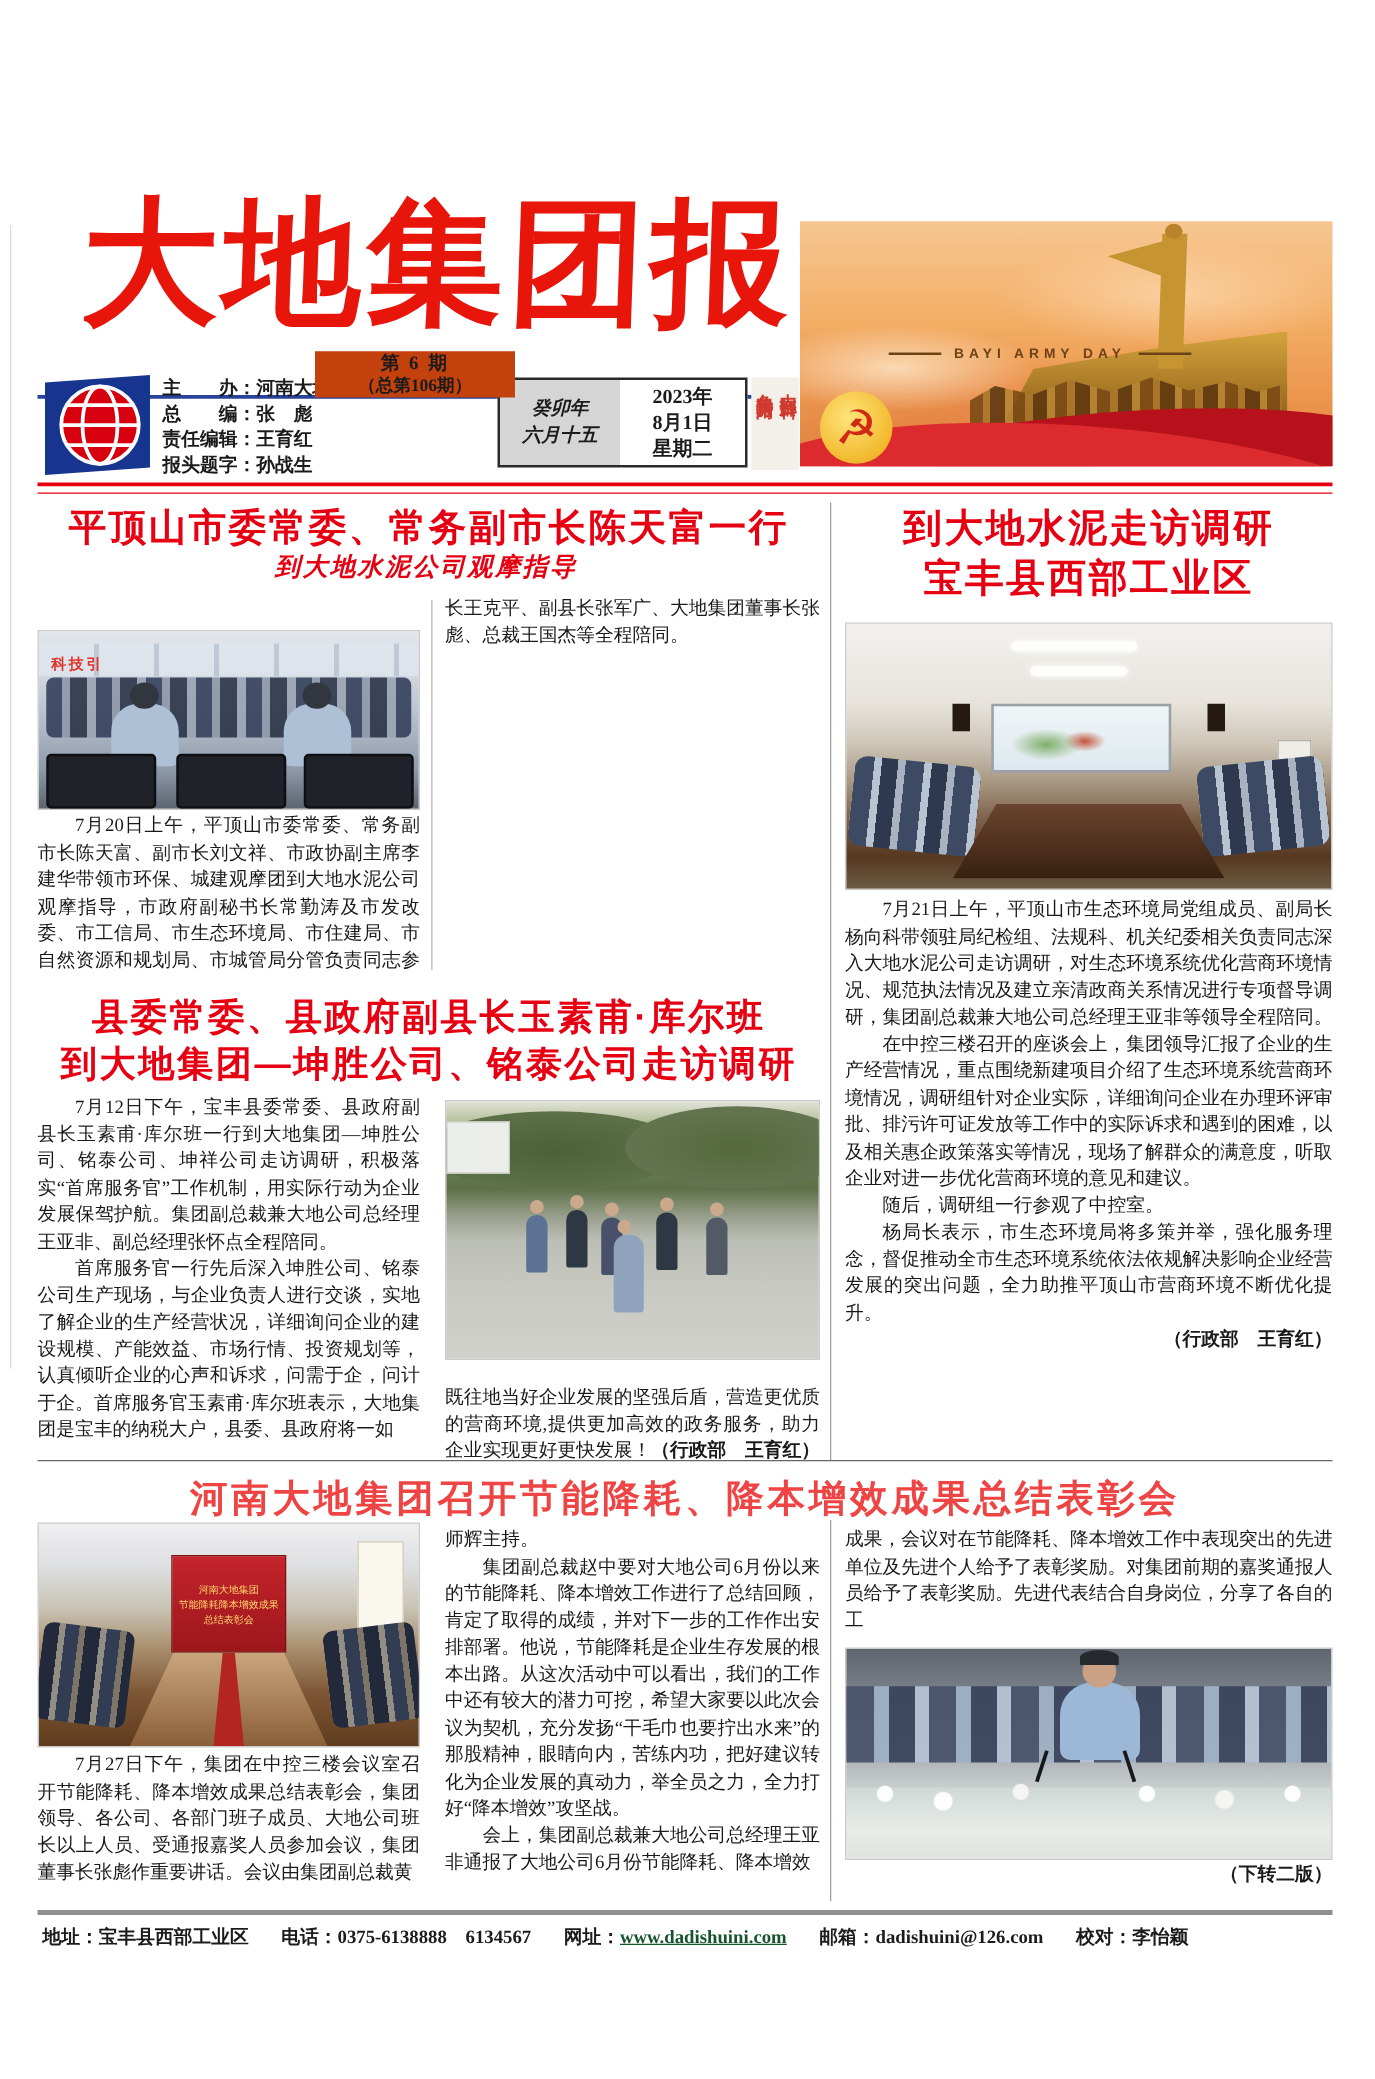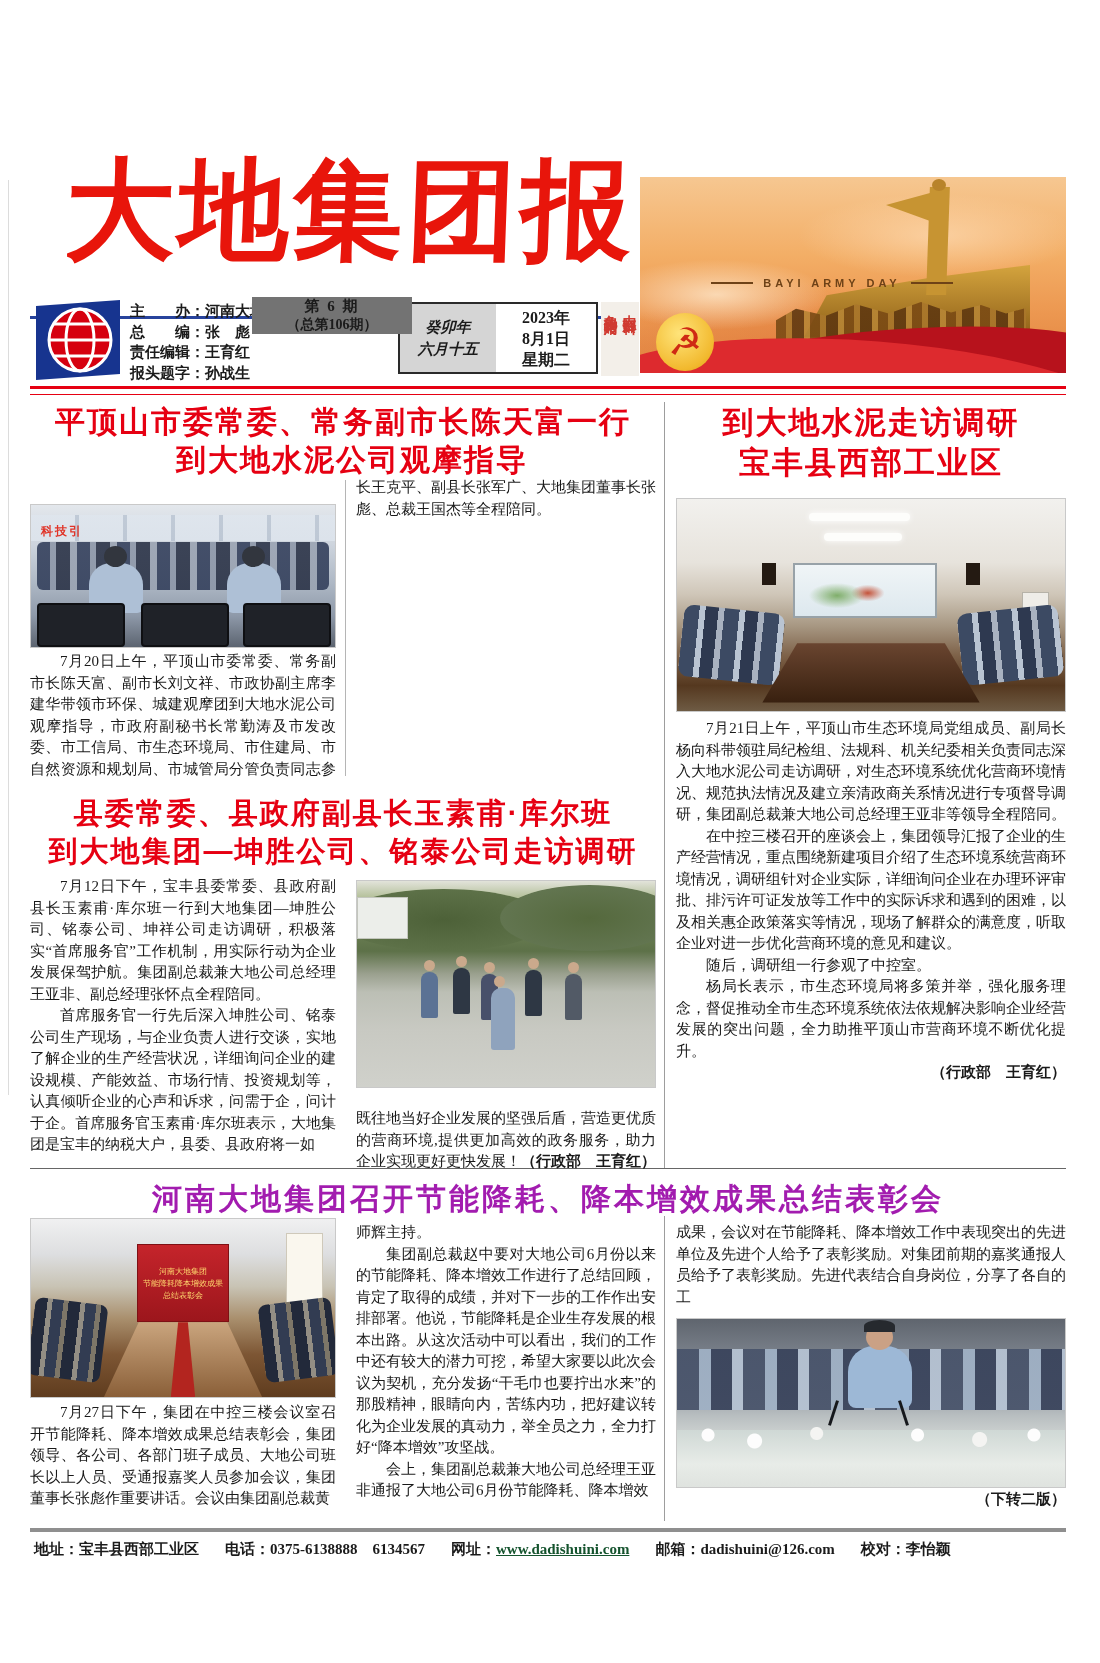--- a/index.html
+++ b/index.html
@@ -15,21 +15,21 @@
   .sig { text-align:right; font-weight:bold; font-size:15px; }
   .headline { font-family:"Liberation Sans","DejaVu Sans",sans-serif; font-weight:bold;
               color:#e60012; text-align:center; letter-spacing:2px; white-space:nowrap; }
 
   
   #edge-line { left:8px; top:180px; width:1px; height:915px; background:#dcdcdc; }
   #mast-title { left:60px; top:135px; width:580px; height:155px; font-size:110px; line-height:152px;
                 text-align:center; color:#e8150b; font-weight:900; letter-spacing:4px;
                 font-family:"Liberation Serif","DejaVu Serif",serif; transform:skewX(-2deg); }
   #mast-rule { left:30px; top:316px; width:600px; height:3px; background:#27439c; }
-  #issue-block { left:252px; top:281px; width:160px; text-align:center; background:#737373; z-index:3;margin-top:16px; }
+  #issue-block { left:252px; top:281px; width:160px; text-align:center; background:#c2410c; z-index:3; }
   #issue-no { font-size:15px; font-weight:bold; letter-spacing:2px; }
   #issue-total { font-size:14px; font-weight:bold; }
   #globe-logo { left:36px; top:300px; width:84px; height:80px; }
   #mast-info { left:130px; top:301px; width:266px; font-size:15px; line-height:20.5px; font-weight:bold; }
   #date-box { left:398px; top:302px; width:200px; height:72px; border:2px solid #2a2a2a; display:flex; background:#fff; }
   #date-left { width:96px; height:100%; background:#d5d5d5; display:flex; flex-direction:column;
                justify-content:center; align-items:center; font-style:italic; font-weight:bold;
                font-size:15px; line-height:22px; }
   #date-right { flex:1; display:flex; flex-direction:column; justify-content:center; align-items:center;
                 font-weight:bold; font-size:16px; line-height:21px; }
@@ -75,31 +75,31 @@
   
   #red-rule { left:30px; top:386px; width:1036px; height:9px;
               border-top:3px solid #e60012; border-bottom:1px solid #e60012; }
   #divider-a { left:664px; top:402px; width:1px; height:766px; background:#9d9d9d; }
   #divider-b { left:664px; top:1216px; width:1px; height:305px; background:#9d9d9d; }
   #subcol-divider { left:345px; top:480px; width:1px; height:296px; background:#b5b5b5; }
   #section-rule { left:30px; top:1168px; width:1036px; height:1px; background:#666; }
 
   
   #a1-h1 { left:30px; top:402px; width:626px; font-size:30px; }
-  #a1-h2 { left:39px; top:440px; width:626px; font-size:30px; }
+  #a1-h2 { left:28px; top:440px; width:626px; font-size:20px;font-style:italic; }
   #a1-colA { left:30px; top:651px; width:306px; height:128px; }
   #a1-colB { left:356px; top:477px; width:300px; height:320px; }
   #a2-h1 { left:30px; top:794px; width:626px; font-size:29px; }
   #a2-h2 { left:30px; top:832px; width:626px; font-size:29px; }
   #a2-colA { left:30px; top:876px; width:306px; height:288px; }
   #a2-colB { left:356px; top:1092px; width:300px; height:72px;margin-top:16px; }
   #a3-h1 { left:676px; top:402px; width:390px; font-size:31px; }
   #a3-h2 { left:676px; top:442px; width:390px; font-size:31px; }
   #a3-body { left:676px; top:718px; width:390px; height:450px; }
-  #a4-h  { left:30px; top:1179px; width:1036px; font-size:30px; color:#a21caf; letter-spacing:3px; }
+  #a4-h  { left:30px; top:1179px; width:1036px; font-size:30px; color:#ef4444; letter-spacing:3px; }
   #a4-col1 { left:30px; top:1402px; width:306px; height:114px; }
   #a4-col2 { left:356px; top:1222px; width:300px; height:302px; }
   #a4-col3 { left:676px; top:1222px; width:390px; height:94px; }
   #a4-cont { left:676px; top:1490px; width:390px; text-align:right; font-size:15px; font-weight:bold; }
 
   
   .photo { position:absolute; overflow:hidden; border:1px solid #c9c9c9;padding-left:32px; }
   #photo1 { left:30px; top:504px; width:306px; height:144px;
             background:linear-gradient(180deg,#e3e7ec 0%,#cdd4dd 28%,#aeb8c5 55%,#8e99a9 78%,#5c6470 100%); }
   .p1-win { position:absolute; left:0; top:10px; width:100%; height:26px;

